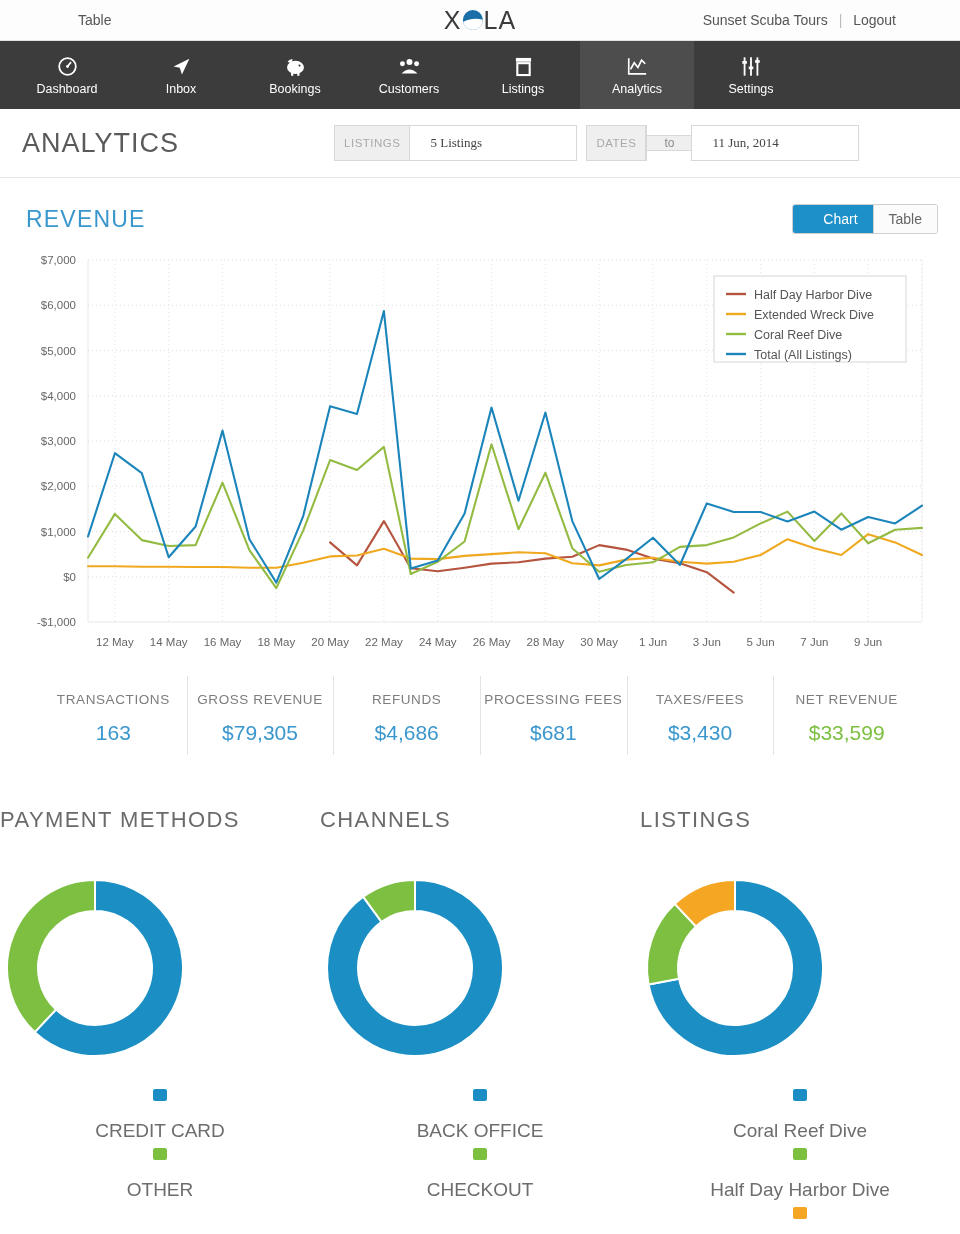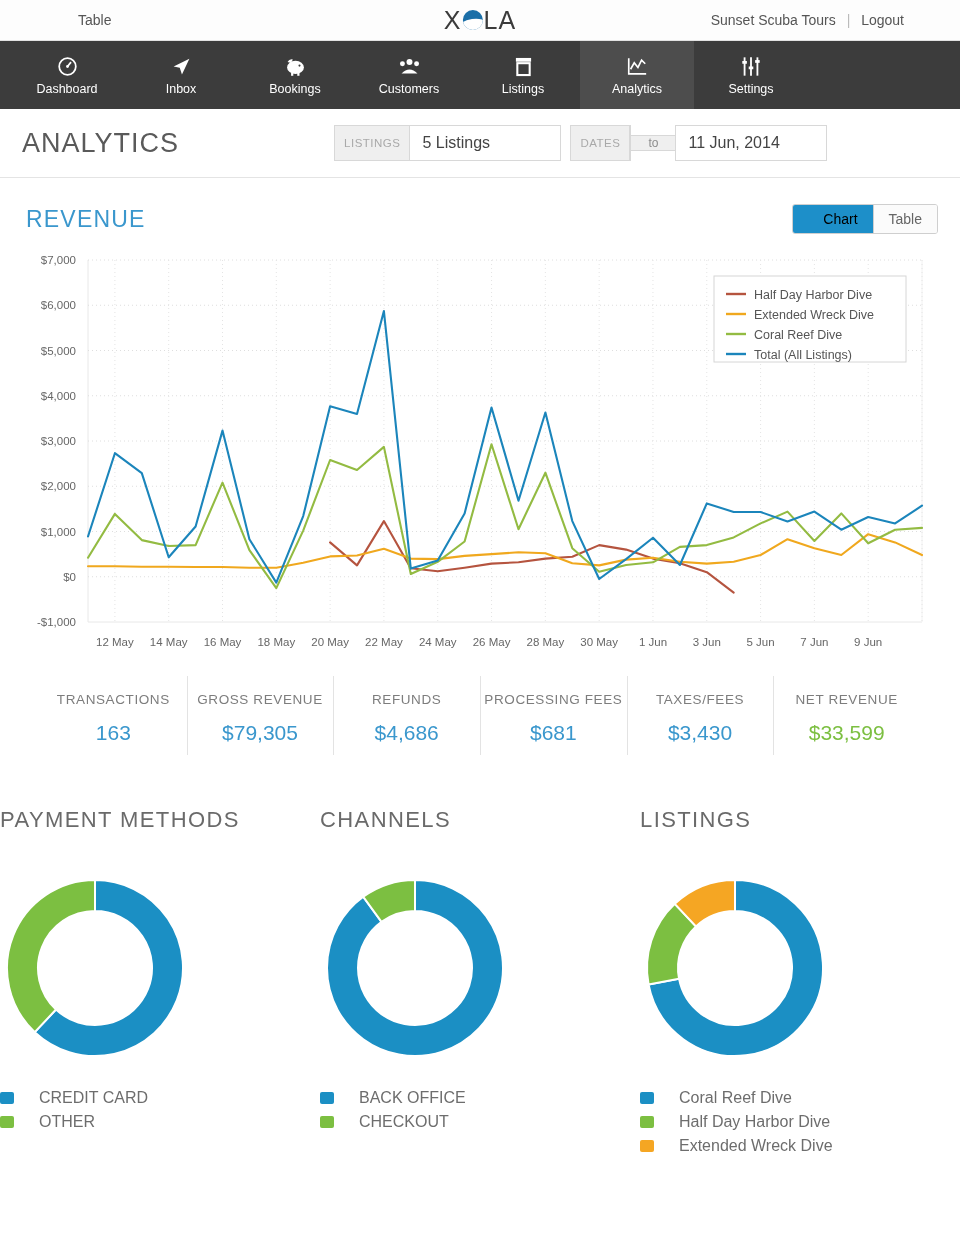--- a/index.html
+++ b/index.html
@@ -24,21 +24,21 @@
   .topbar .logo .x,.topbar .logo .la{font-weight:300;}
   .logo-o{
     width:20px;height:20px;border-radius:50%;
     background:#1b6fa8;display:inline-block;margin:0 1px;
     position:relative;overflow:hidden;vertical-align:middle;
   }
   .logo-o:after{
     content:"";position:absolute;left:-4px;bottom:-2px;width:28px;height:13px;
     background:#ffffff;border-radius:50% 50% 0 0;transform:rotate(-8deg);
   }
-  .topbar .acct{position:absolute;right:56px;font-size:14px;color:#555;white-space:nowrap;}
+  .topbar .acct{position:absolute;right:64px;font-size:14px;color:#555;white-space:nowrap;}
   .topbar .acct .sep{color:#bbb;margin:0 7px;}
 
   
   .nav{
     height:68px;background:#3c3c3c;display:flex;
   }
   .nav-item{
     width:114px;display:flex;flex-direction:column;align-items:center;
     justify-content:center;color:#fff;font-size:12.5px;gap:5px;cursor:pointer;
   }
@@ -55,37 +55,37 @@
   .page-title{
     font-size:27px;color:#5a5a5a;font-weight:300;letter-spacing:1px;
     margin-left:22px;flex:0 0 auto;
   }
   .filters{display:flex;align-items:center;margin-left:155px;}
   .fld{display:flex;align-items:stretch;border:1px solid #d8d8d8;background:#fff;height:34px;}
   .fld .lab{
     background:#efefef;color:#a9a9a9;font-size:11.5px;letter-spacing:.5px;
     display:flex;align-items:center;padding:0 9px;border-right:1px solid #d8d8d8;
   }
-  .fld .val{display:flex;align-items:center;padding:0 12px;font-size:16px;color:#444;}
+  .fld .val{display:flex;align-items:center;padding:0 20px;font-size:13px;color:#444;font-family:Liberation Serif, serif;}
   .fld.listings .val{width:126px;}
   .fld.d1 .val{width:126px;}
   .fld.d2 .val{width:126px;}
   .tojoin{
     display:flex;align-items:center;justify-content:center;
     background:#efefef;color:#8d8d8d;font-size:12px;width:44px;
     border-top:1px solid #d8d8d8;border-bottom:1px solid #d8d8d8;
   }
   .filters .gap{width:9px;}
 
   
   .rev-head{display:flex;align-items:center;padding:26px 22px 0 26px;}
   .rev-title{font-size:23px;color:#3a97cd;font-weight:300;letter-spacing:1.2px;}
   .toggle{margin-left:auto;display:flex;border:1px solid #cfcfcf;border-radius:3px;overflow:hidden;}
   .toggle div{font-size:14px;padding:6px 15px;cursor:pointer;background:#fbfbfb;color:#666;}
-  .toggle div.on{background:#1d8fc9;color:#000000;padding-left:30px;}
+  .toggle div.on{background:#1d8fc9;color:#ffffff;padding-left:30px;}
   .toggle div+div{border-left:1px solid #cfcfcf;}
 
   
   .chart-wrap{position:relative;margin:18px 0 0 0;height:400px;}
   .chart-svg{display:block;}
   .ytick{font-size:11.5px;fill:#666;text-anchor:end;font-family:"Liberation Sans",sans-serif;}
   .xtick{font-size:11.5px;fill:#666;text-anchor:middle;font-family:"Liberation Sans",sans-serif;}
   .legend-box{fill:#fff;stroke:#d6d6d6;stroke-width:1;}
   .legend-txt{font-size:12.5px;fill:#555;font-family:"Liberation Sans",sans-serif;}
 
@@ -98,21 +98,21 @@
   .stat .k{font-size:13.5px;color:#7d7d7d;letter-spacing:.6px;margin-top:12px;}
   .stat .v{font-size:21px;color:#3a97cd;margin-top:14px;font-weight:300;}
   .stat .v.green{color:#7cbf41;}
 
   
   .donuts{display:flex;margin-top:48px;}
   .donut-col{flex:1;display:flex;flex-direction:column;}
   .donut-title{font-size:22px;color:#6a6a6a;font-weight:300;letter-spacing:1.4px;}
   .donut-svg{margin-top:40px;display:block;}
   .dlegend{margin-top:26px;display:flex;flex-direction:column;gap:6px;}
-  .dlegend .row{display:flex;align-items:center;gap:25px;font-size:16px;color:#6d6d6d;}
+  .dlegend .row{display:flex;align-items:center;gap:19px;font-size:19px;color:#6d6d6d;flex-direction:column;}
   .sw{width:14px;height:12px;border-radius:2px;display:inline-block;}
 </style>
 </head>
 <body>
 
 <div class="topbar">
   <a class="help">Table</a>
   <div class="logo">
     <span class="x">X</span>
     <span class="logo-o"></span>

